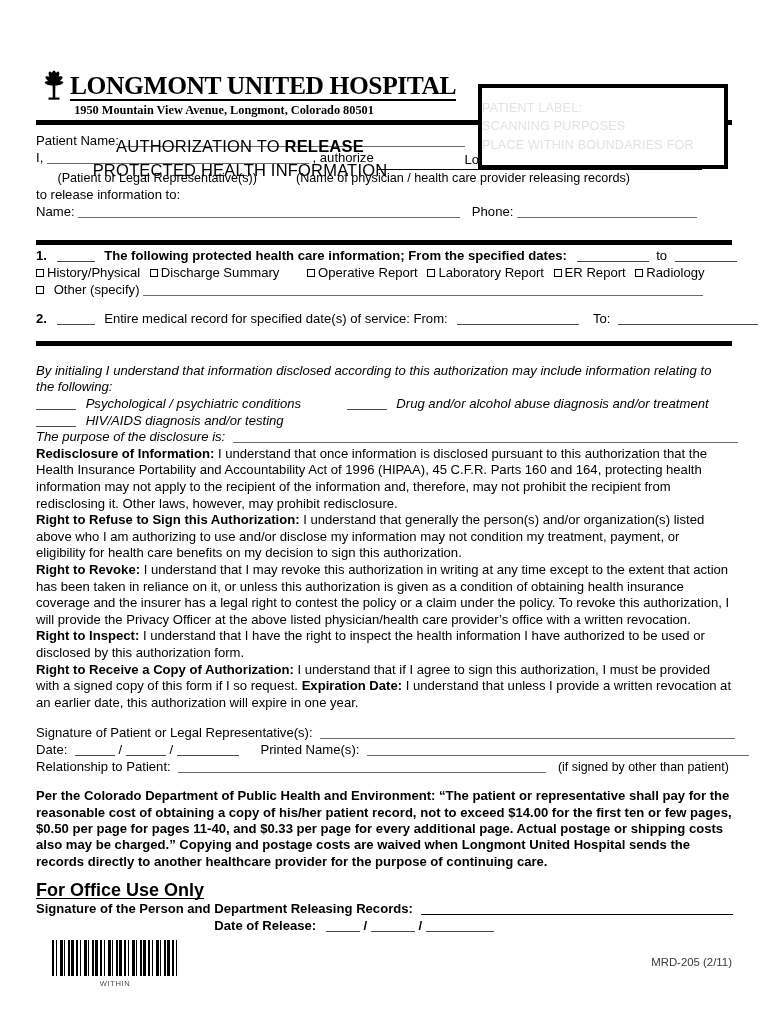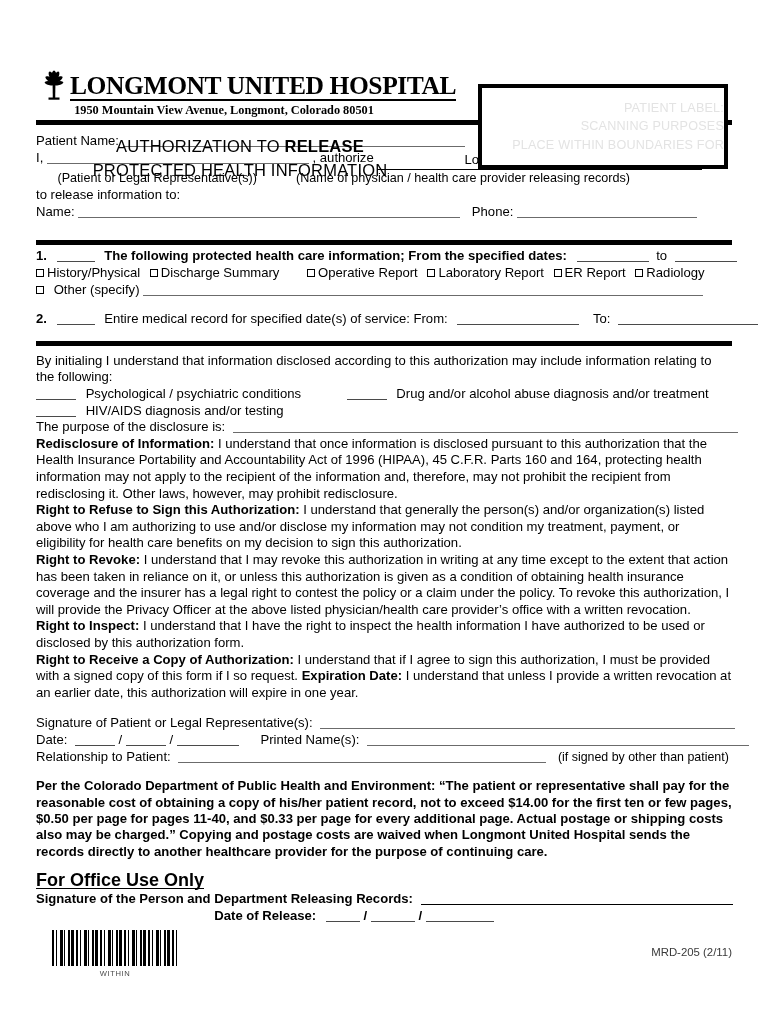--- a/index.html
+++ b/index.html
@@ -65,26 +65,25 @@
     top: 84px;
     width: 250px;
     height: 85px;
     border: 4px solid #000;
     background: #fff;
   }
   .patient-label-inner {
     position: absolute;
     left: 0; right: 0; top: 50%;
     transform: translateY(-50%);
-    text-align: right;
+    text-align: left;
     color: #e3e3e3;
     font-size: 12.6px;
     line-height: 1.5;
     letter-spacing: 0.2px;
-    padding-left: 25px;
   }
 
   
   .dbl-rule {
     margin: 0 36px;
     border-top: 4px solid #000;
     border-bottom: 1px solid #000;
     height: 3px;
   }
 
@@ -118,21 +117,21 @@
   
   .sec-items { padding-top: 3px; padding-bottom: 2px; }
   .cbx {
     display: inline-block;
     width: 8px; height: 8px;
     border: 1.3px solid #000;
     vertical-align: 0px;
     margin-right: 3px;
   }
 
-  .sec-initial { padding-top: 7px; }
+  .sec-initial { padding-top: 17px; font-style: italic; }
   .sec-rights { padding-top: 0px; }
   .sec-rights p { margin: 0; }
 
   .sig-block { padding-top: 14px; }
 
   .colorado {
     padding-top: 13px;
     font-size: 13.1px;
     line-height: 16.4px;
     font-weight: bold;

